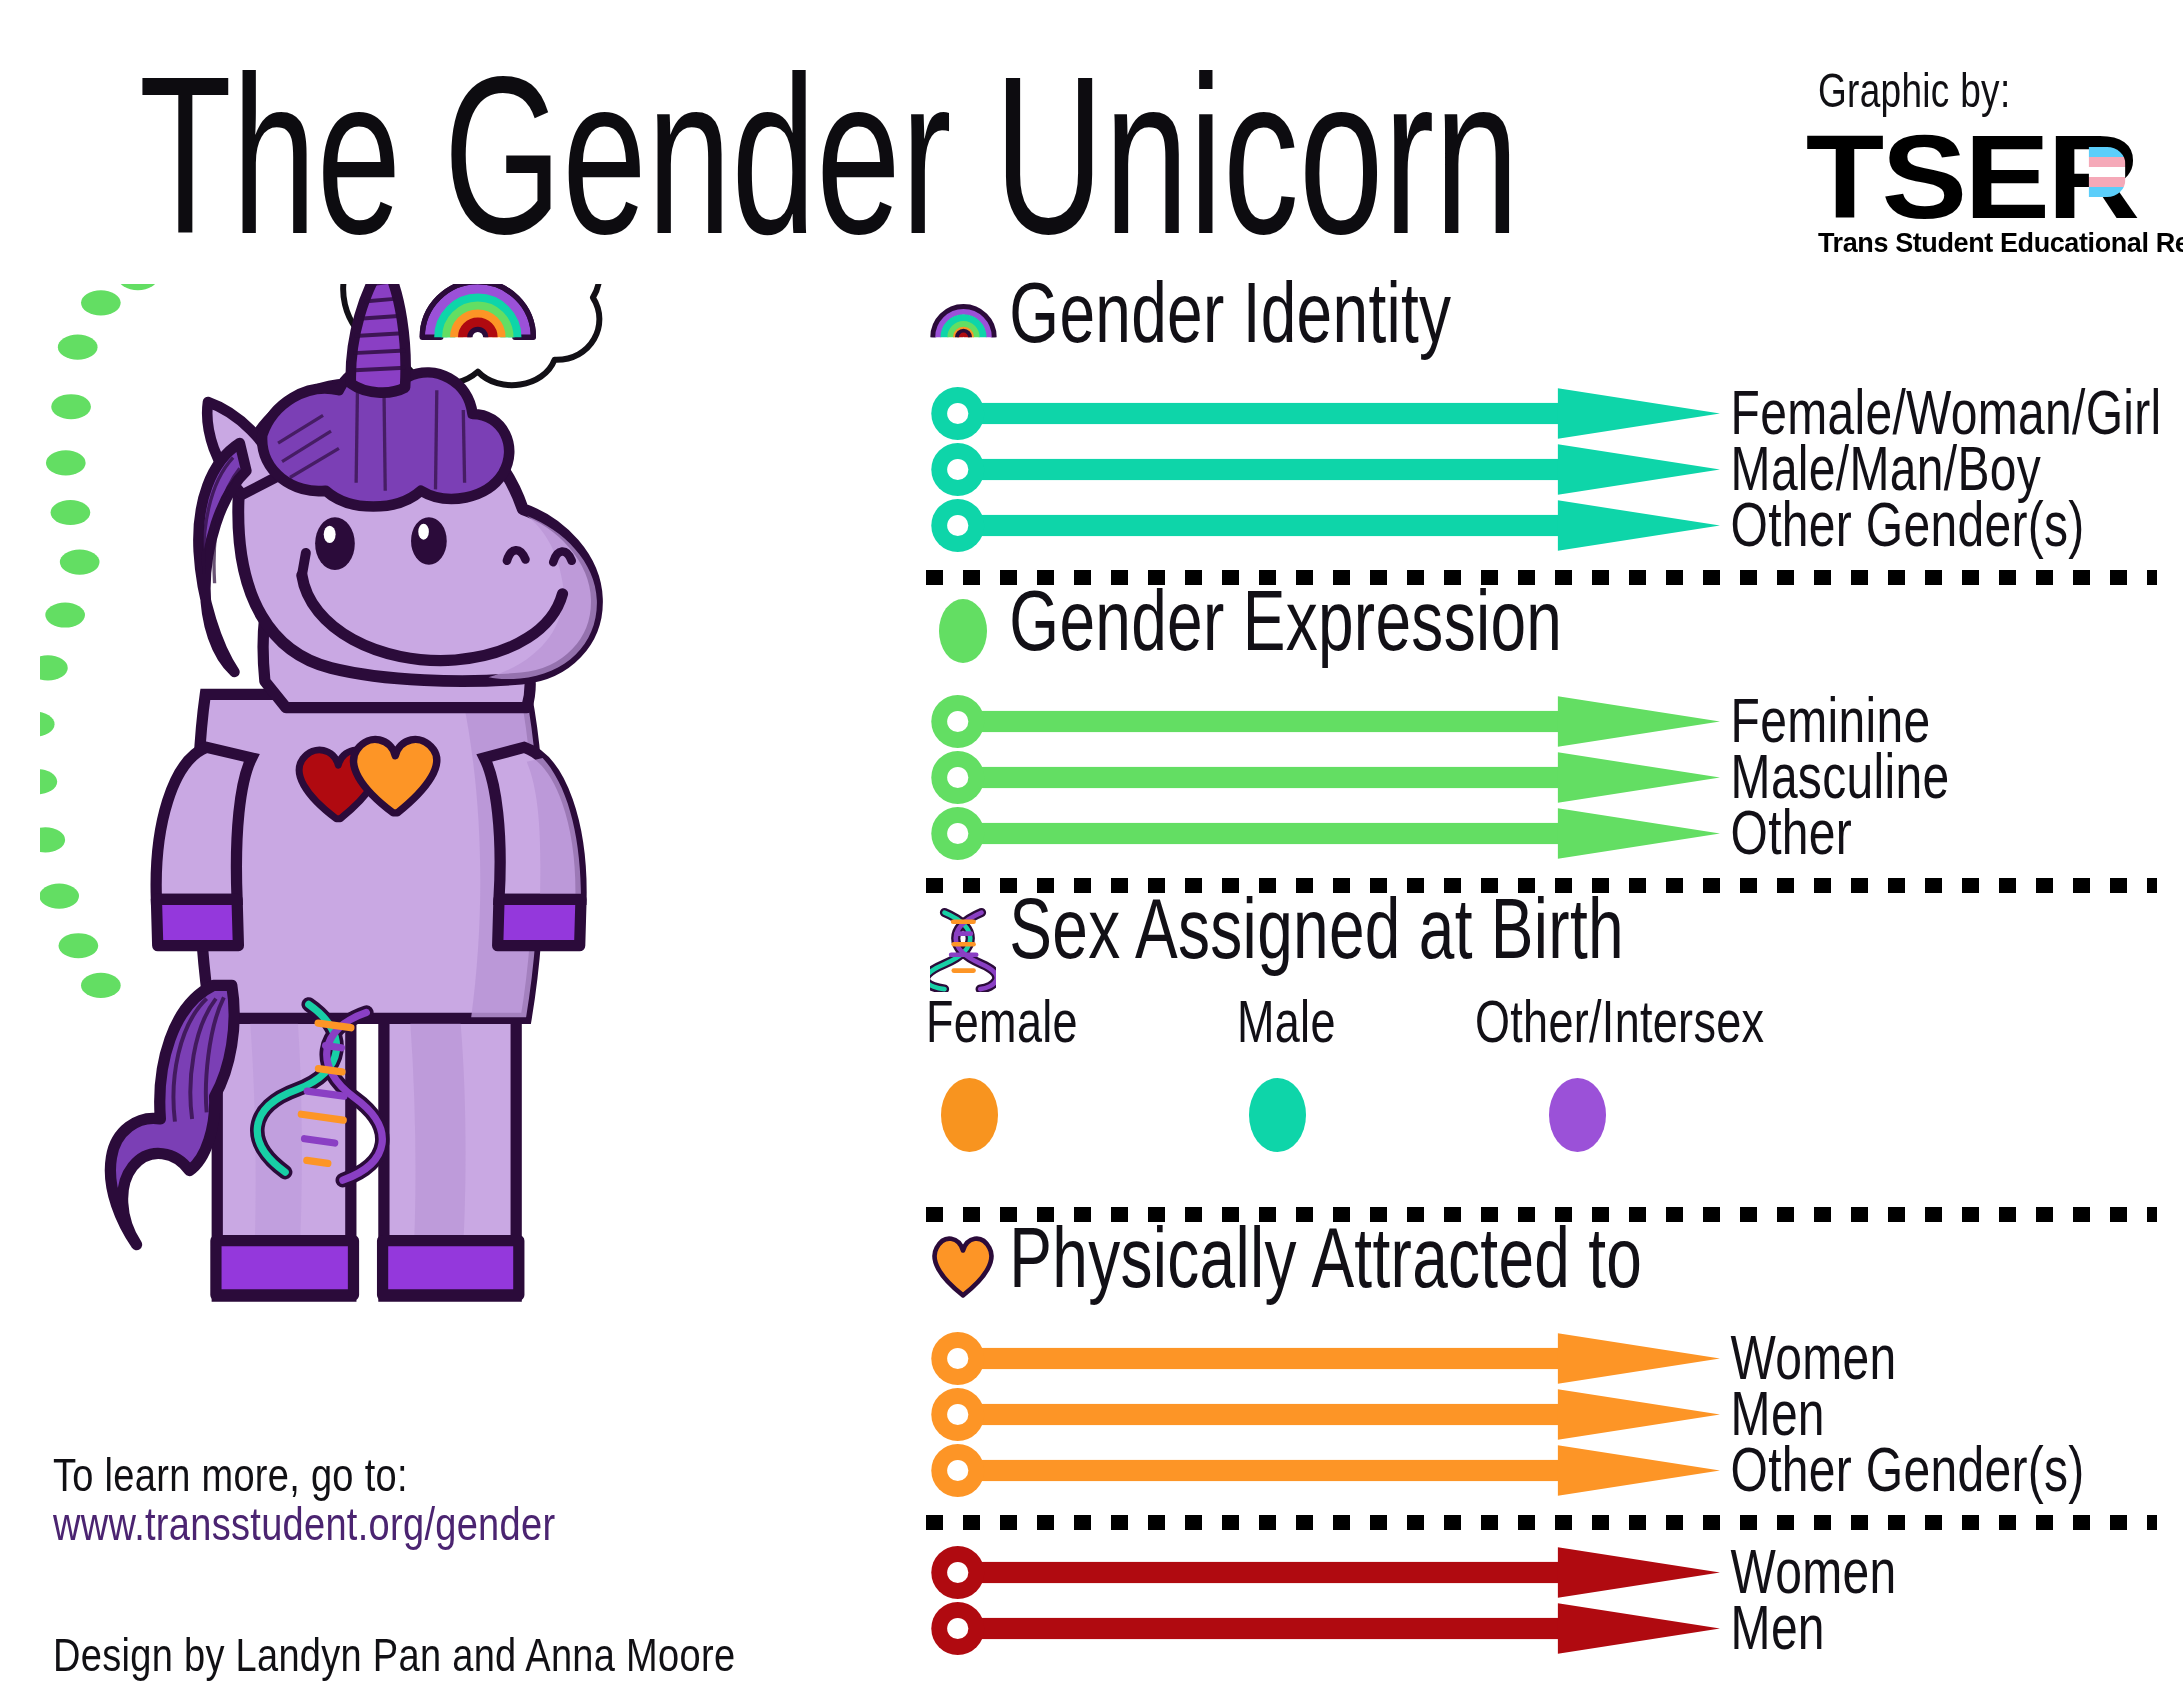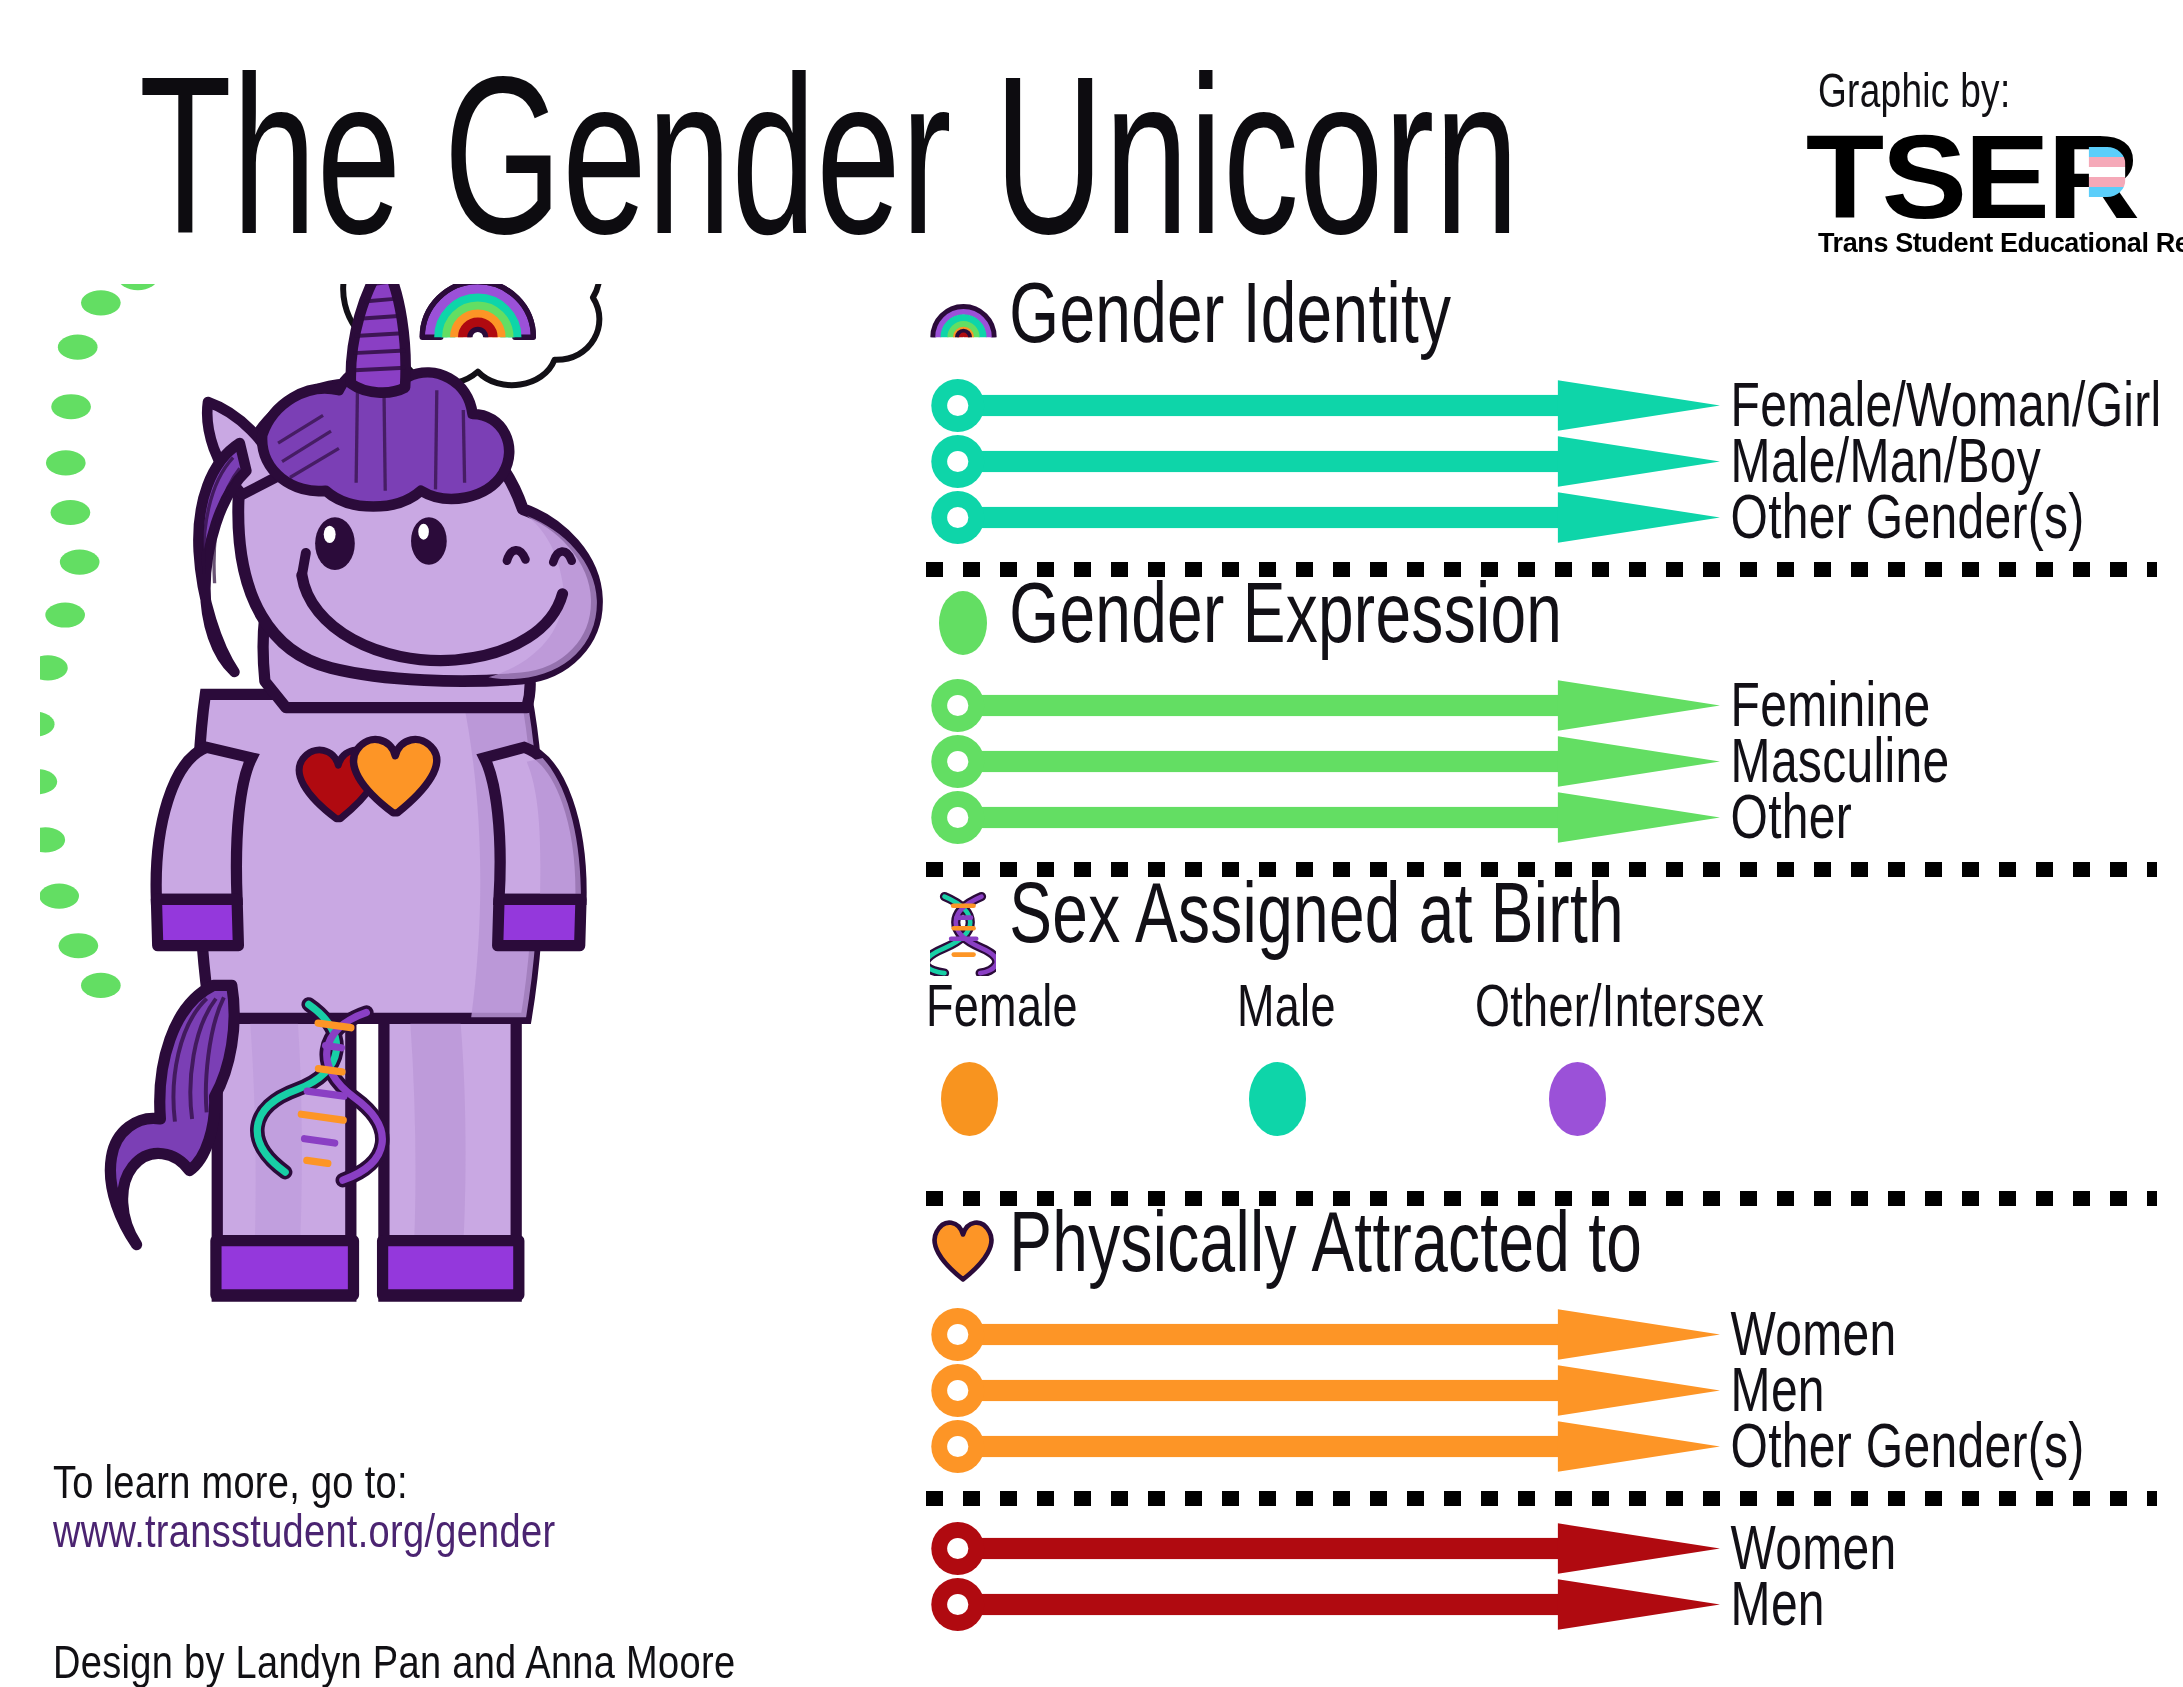--- a/index.html
+++ b/index.html
@@ -52,41 +52,41 @@
     font-family:"Liberation Sans", sans-serif;
     font-weight:bold; font-size:27px; letter-spacing:-0.4px; color:#000;
     margin-top:-4px; white-space:nowrap;
   }
 
   
   #unicorn-wrap { position:absolute; left:40px; top:284px; width:873px; height:1125px; }
   #unicorn-svg { position:absolute; left:0; top:0; }
 
   
-  #footer { position:absolute; left:53px; top:1446px; width:794px;margin-top:7px; }
+  #footer { position:absolute; left:53px; top:1446px; width:794px; }
   .foot-line { font-size:38px; line-height:49px; transform:scaleY(1.22); transform-origin:left top; white-space:nowrap; }
   #foot-url { color:#4b2471; }
   #foot-design { font-size:38px; line-height:49px; transform:scaleY(1.22); transform-origin:left top;
                  white-space:nowrap; position:absolute; left:0; top:180px; }
 
   
   #panel { position:absolute; left:926px; top:291px; width:1231px; }
 
   .section { position:relative; }
 
   .sec-head { display:flex; align-items:flex-start; height:82px; }
   .sec-icon { width:74px; flex:0 0 74px; display:flex; align-items:flex-end; justify-content:center; }
   .sec-title {
     font-size:64px; line-height:64px; margin-left:9.3px;
     transform:scaleY(1.34) ; transform-origin:left bottom;
     white-space:nowrap; color:#121016;
   }
 
   
-  .rows { position:relative; margin-top:4px; }
+  .rows { position:relative; margin-top:12px; }
   .row { position:relative; height:56px; display:flex; align-items:center; }
   .arrow-box { position:relative; width:794px; height:53px; flex:0 0 794px; }
   .arrow-svg { display:block; }
   .row-label {
     font-size:48px; line-height:48px; margin-left:10.6px;
     transform:scaleY(1.33); transform-origin:left center;
     white-space:nowrap; color:#121016;
   }
 
   

